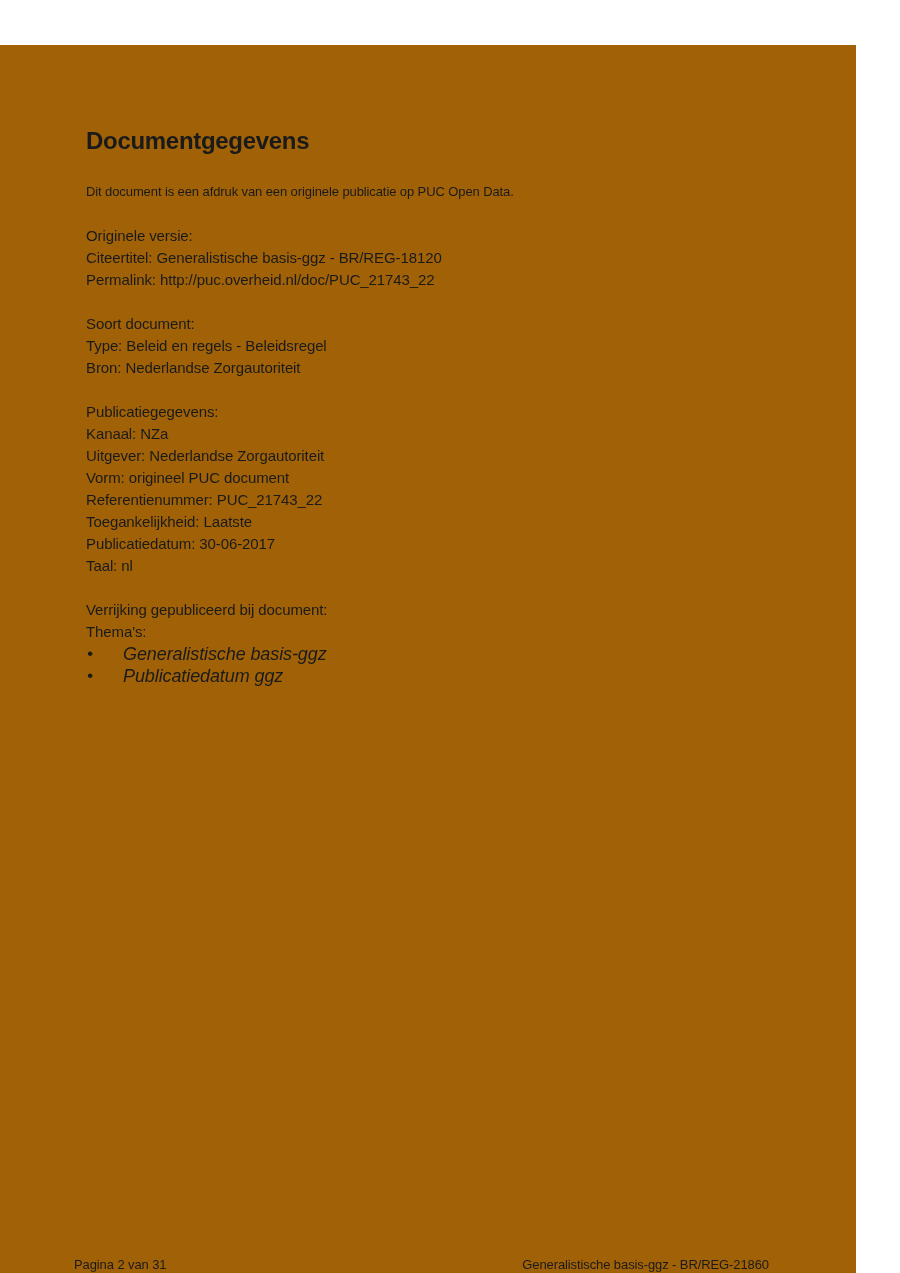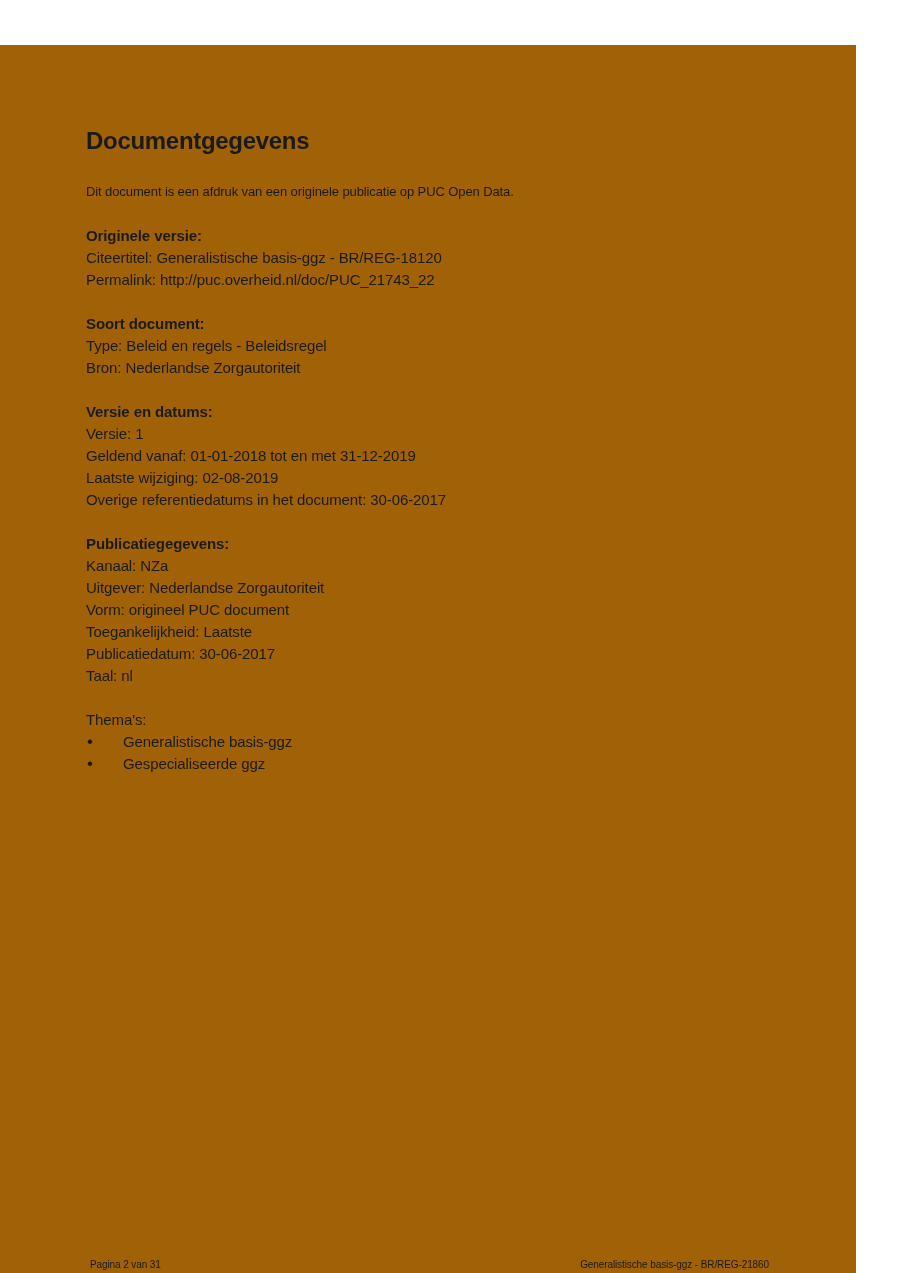--- a/index.html
+++ b/index.html
@@ -31,52 +31,53 @@
   }
   .intro {
     font-size: 13px;
     line-height: 22px;
     letter-spacing: -0.1px;
     margin-bottom: 22px;
   }
   .section { margin-bottom: 22px; }
   .section-heading {
     font-size: 15px;
-    font-weight: bold;
+    font-weight: normal;
     line-height: 22px;
     letter-spacing: -0.1px;
   }
   .line {
     font-size: 15px;
     line-height: 22px;
     letter-spacing: -0.1px;
   }
   ul.bullets { list-style: none; }
   ul.bullets li {
     position: relative;
     padding-left: 37px;
-    font-size: 15px;
+    font-size: 18px;
     line-height: 22px;
     letter-spacing: -0.1px;
+    font-style: italic;
   }
   ul.bullets li::before {
     content: "\2022";
     position: absolute;
     left: 1px;
     top: 0;
     font-size: 17px;
   }
   .footer {
     position: absolute;
-    left: 90px;
+    left: 74px;
     right: 87px;
     top: 1211px;
     display: flex;
     justify-content: space-between;
-    font-size: 10px;
+    font-size: 13px;
     line-height: 18px;
     letter-spacing: -0.1px;
   }
 </style>
 </head>
 <body>
 
 <div class="page">
   <div class="content">
     <h1 class="doc-title">Documentgegevens</h1>
@@ -91,48 +92,41 @@
   </div>
 
   <div class="section">
     <p class="section-heading">Soort document:</p>
     <div>
             <p class="line">Type: Beleid en regels - Beleidsregel</p>
             <p class="line">Bron: Nederlandse Zorgautoriteit</p>
           </div>
   </div>
 
-  <div class="section">
-    <p class="section-heading">Versie en datums:</p>
-    <div>
-            <p class="line">Versie: 1</p>
-            <p class="line">Geldend vanaf: 01-01-2018 tot en met 31-12-2019</p>
-            <p class="line">Laatste wijziging: 02-08-2019</p>
-            <p class="line">Overige referentiedatums in het document: 30-06-2017</p>
-          </div>
-  </div>
 
   <div class="section">
     <p class="section-heading">Publicatiegegevens:</p>
     <div>
             <p class="line">Kanaal: NZa</p>
             <p class="line">Uitgever: Nederlandse Zorgautoriteit</p>
             <p class="line">Vorm: origineel PUC document</p>
+            <p class="line">Referentienummer: PUC_21743_22</p>
             <p class="line">Toegankelijkheid: Laatste</p>
             <p class="line">Publicatiedatum: 30-06-2017</p>
             <p class="line">Taal: nl</p>
           </div>
   </div>
 
   <div class="section">
+    <p class="section-heading">Verrijking gepubliceerd bij document:</p>
     <div>
             <p class="line">Thema's:</p>
             <ul class="bullets">
               <li>Generalistische basis-ggz</li>
-              <li>Gespecialiseerde ggz</li>
+              <li>Publicatiedatum ggz</li>
             </ul>
           </div>
   </div>
 </div>
   </div>
 
   <div class="footer">
     <span>Pagina 2 van 31</span>
     <span>Generalistische basis-ggz - BR/REG-21860</span>
   </div>

